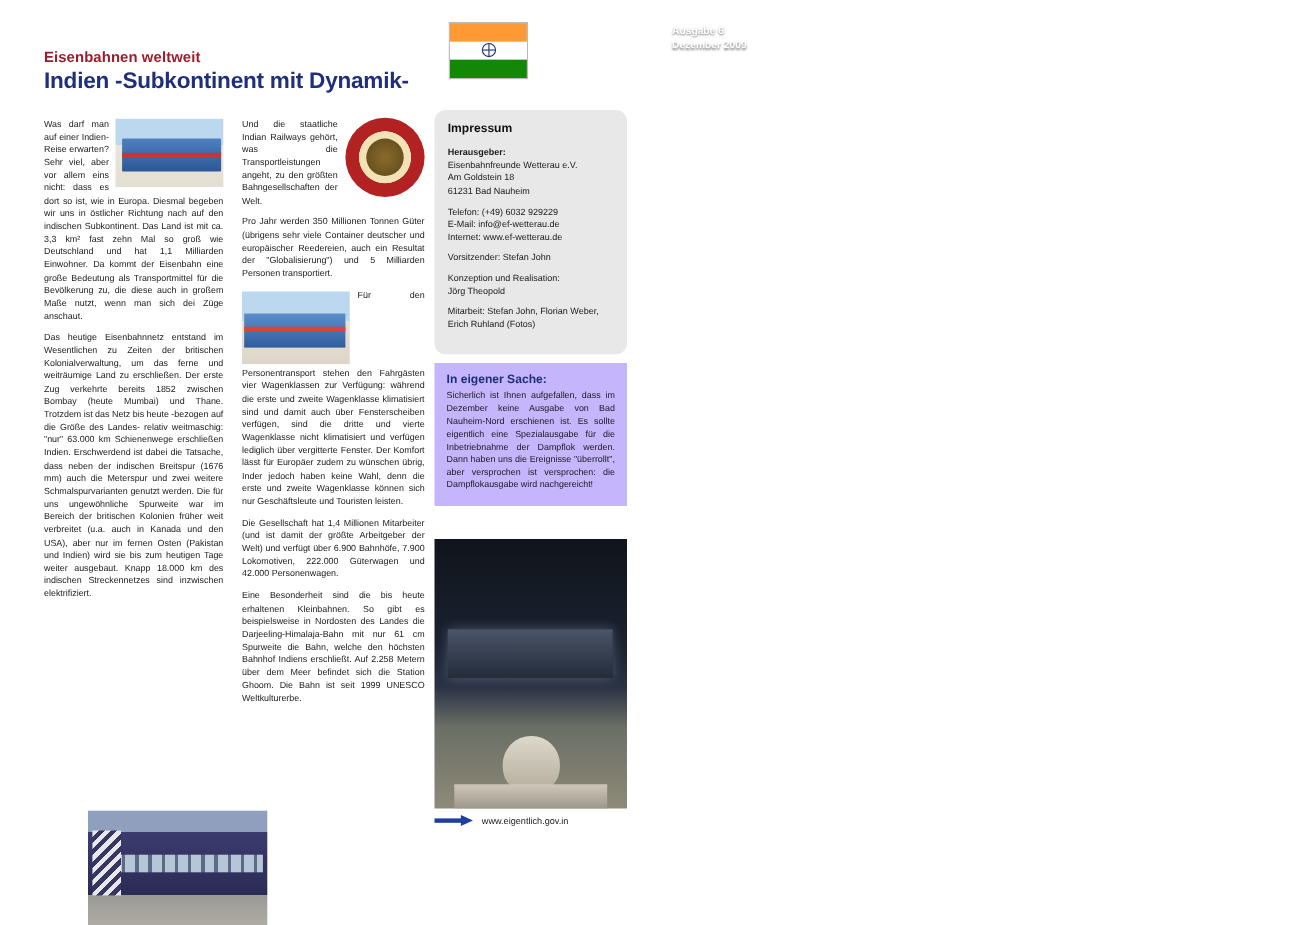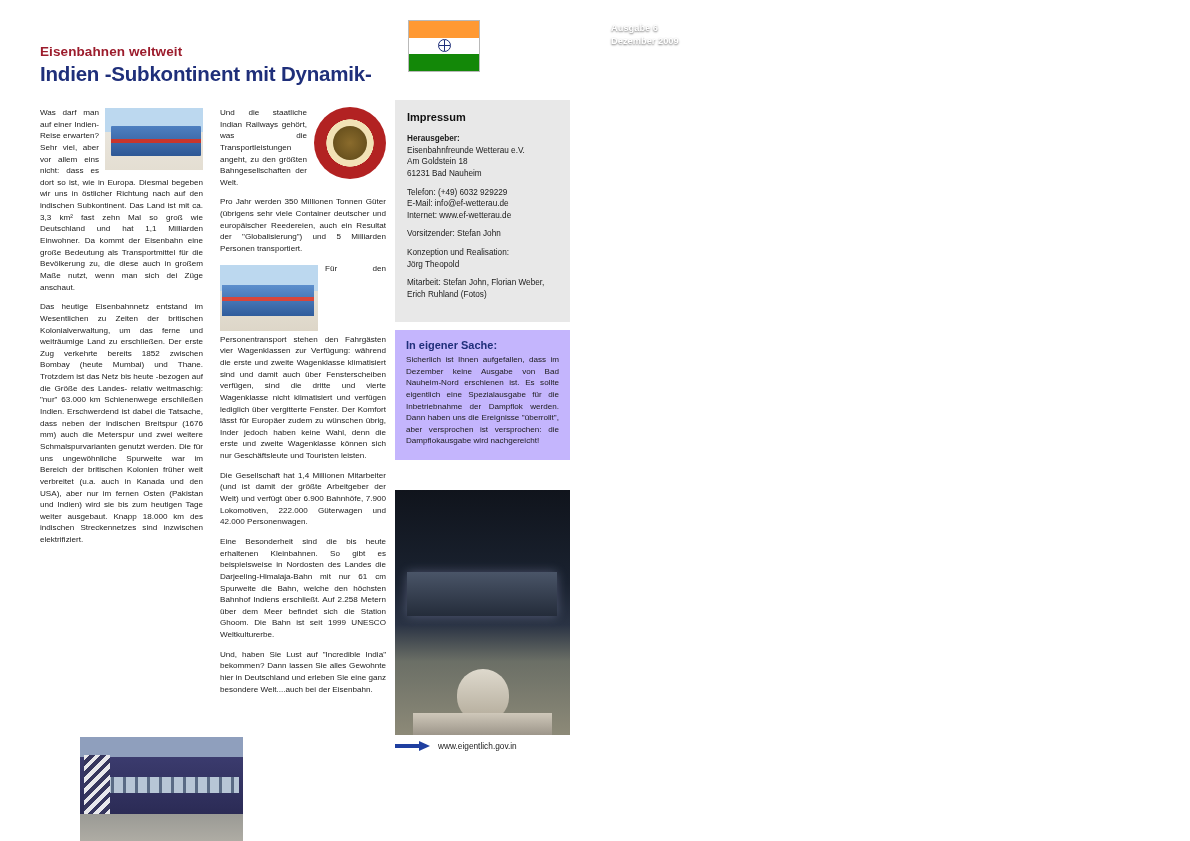--- a/index.html
+++ b/index.html
@@ -99,21 +99,21 @@
     background:repeating-linear-gradient(90deg,#b7c6d6 0 9px,#5a6b85 9px 12px);
   }
   .ph-coach::after{
     content:""; position:absolute; left:4px; top:18px; width:26px; bottom:33px;
     background:repeating-linear-gradient(135deg,#e8e8ec 0 4px,#36365e 4px 8px);
   }
 
   
   .impressum-box {
     position:absolute; left:395px; top:100px; width:175px; height:222px;
-    background:#e8e8e8; padding:11px 12px 0 12px;
+    background:#e8e8e8; padding:11px 12px 0 12px;border-radius:10px;
   }
   .impressum-box h3 { margin:0 0 10px 0; font-size:11px; font-weight:bold; color:#111; }
   .imp-line { font-size:8.2px; line-height:1.42; color:#1a1a1a; }
   .imp-line.b { font-weight:bold; }
   .imp-gap { height:7px; }
 
   .ies-box {
     position:absolute; left:395px; top:330px; width:175px; height:130px;
     background:#c4b5fd; padding:9px 11px 0 11px;
   }
@@ -210,21 +210,20 @@
     <p>Das heutige Eisenbahnnetz entstand im Wesentlichen zu Zeiten der britischen Kolonialverwaltung, um das ferne und weiträumige Land zu erschließen. Der erste Zug verkehrte bereits 1852 zwischen Bombay (heute Mumbai) und Thane. Trotzdem ist das Netz bis heute -bezogen auf die Größe des Landes- relativ weitmaschig: "nur" 63.000 km Schienenwege erschließen Indien. Erschwerdend ist dabei die Tatsache, dass neben der indischen Breitspur (1676 mm) auch die Meterspur und zwei weitere Schmalspurvarianten genutzt werden. Die für uns ungewöhnliche Spurweite war im Bereich der britischen Kolonien früher weit verbreitet (u.a. auch in Kanada und den USA), aber nur im fernen Osten (Pakistan und Indien) wird sie bis zum heutigen Tage weiter ausgebaut. Knapp 18.000 km des indischen Streckennetzes sind inzwischen elektrifiziert.</p>
     <div class="img-ph ph-coach"></div>
   </div>
 
   <div class="colbody col2">
     <p><span class="img-ph ph-emblem"></span><span>Und die staatliche Indian Railways gehört, was die Transportleistungen angeht, zu den größten Bahngesellschaften der Welt.</span></p>
     <p>Pro Jahr werden 350 Millionen Tonnen Güter (übrigens sehr viele Container deutscher und europäischer Reedereien, auch ein Resultat der "Globalisierung") und 5 Milliarden Personen transportiert.</p>
     <p><span class="img-ph ph-loco2"></span><span>Für den Personentransport stehen den Fahrgästen vier Wagenklassen zur Verfügung: während die erste und zweite Wagenklasse klimatisiert sind und damit auch über Fensterscheiben verfügen, sind die dritte und vierte Wagenklasse nicht klimatisiert und verfügen lediglich über vergitterte Fenster. Der Komfort lässt für Europäer zudem zu wünschen übrig, Inder jedoch haben keine Wahl, denn die erste und zweite Wagenklasse können sich nur Geschäftsleute und Touristen leisten.</span></p>
     <p>Die Gesellschaft hat 1,4 Millionen Mitarbeiter (und ist damit der größte Arbeitgeber der Welt) und verfügt über 6.900 Bahnhöfe, 7.900 Lokomotiven, 222.000 Güterwagen und 42.000 Personenwagen.</p>
     <p>Eine Besonderheit sind die bis heute erhaltenen Kleinbahnen. So gibt es beispielsweise in Nordosten des Landes die Darjeeling-Himalaja-Bahn mit nur 61 cm Spurweite die Bahn, welche den höchsten Bahnhof Indiens erschließt. Auf 2.258 Metern über dem Meer befindet sich die Station Ghoom. Die Bahn ist seit 1999 UNESCO Weltkulturerbe.</p>
-    <p>Und, haben Sie Lust auf "Incredible India" bekommen? Dann lassen Sie alles Gewohnte hier in Deutschland und erleben Sie eine ganz besondere Welt....auch bei der Eisenbahn.</p>
   </div>
 
   <div class="impressum-box">
     <h3>Impressum</h3>
     <div class="imp-line b">Herausgeber:</div>
     <div class="imp-line">Eisenbahnfreunde Wetterau e.V.</div>
     <div class="imp-line">Am Goldstein 18</div>
     <div class="imp-line">61231 Bad Nauheim</div>
     <div class="imp-gap"></div>
     <div class="imp-line">Telefon: (+49) 6032 929229</div>

